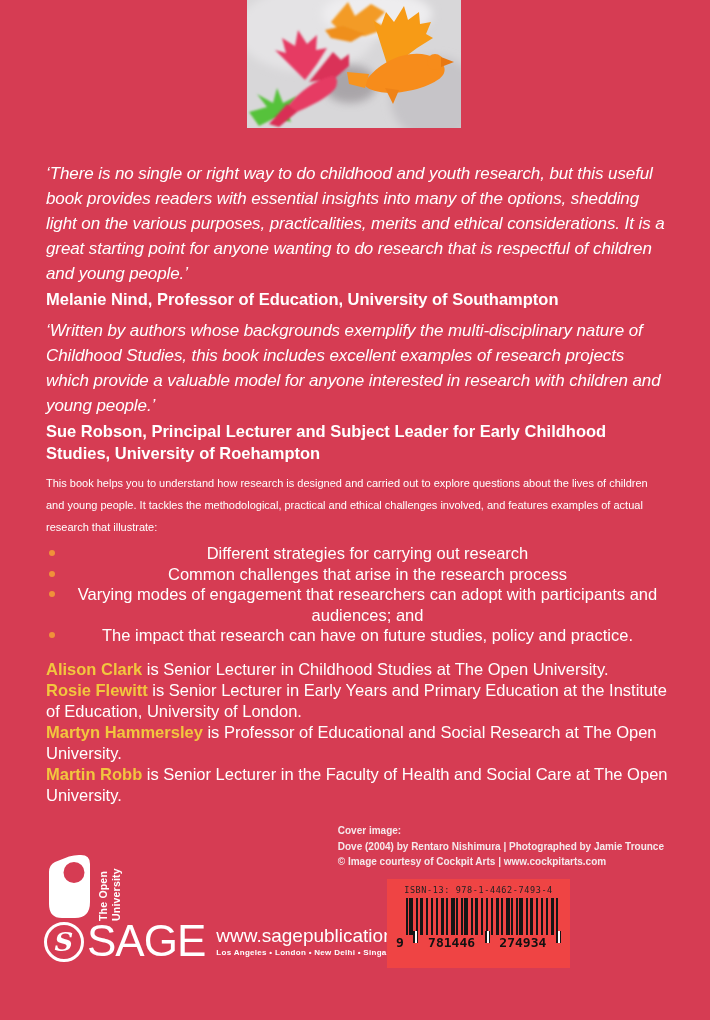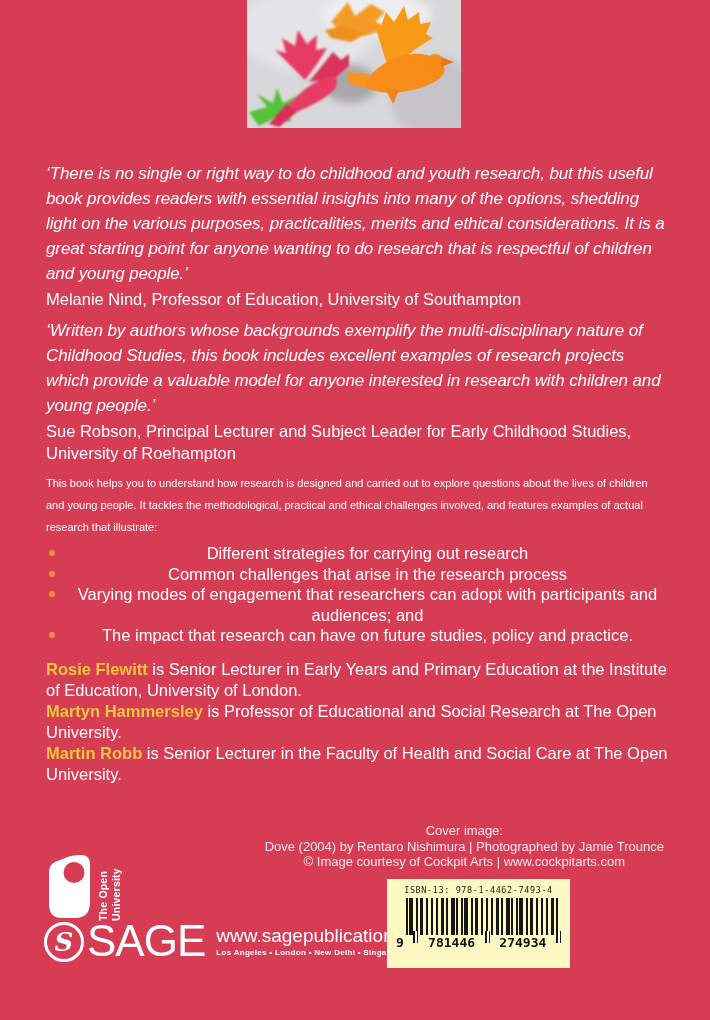--- a/index.html
+++ b/index.html
@@ -11,31 +11,31 @@
     -webkit-font-smoothing:antialiased;
   }
 
   
   .photo { position:absolute; left:247px; top:0; width:214px; height:128px; overflow:hidden; }
   .photo svg { display:block; }
 
   
   .content { position:absolute; left:46px; top:161px; width:622px; }
   .quote { font-style:italic; font-size:17px; line-height:25px; margin:0 0 2px 0; letter-spacing:-0.1px; }
-  .attr  { font-weight:normal; font-size:16.5px; line-height:22px; margin:0 0 8px 0; }
+  .attr  { font-weight:bold; font-size:16.5px; line-height:22px; margin:0 0 8px 0; }
   .headline { font-weight:bold; font-size:17px; line-height:22px; margin:12px 0 12px 0; }
   .intro { font-size:11px; line-height:22px; margin:0 0 5px 0; }
   ul.bullets { list-style:none; margin:0; padding:0;text-align:center; }
   ul.bullets li { position:relative; padding-left:21px; font-size:16.5px; line-height:20.5px; }
   ul.bullets .dot { position:absolute; left:3px; top:7px; width:6px; height:6px; border-radius:50%; background:#f0913a; }
   .authors { margin-top:13px; font-size:16.5px; line-height:21px; }
   .authors b { color:#f2c63e; font-weight:bold; }
 
   
-  .credits { position:absolute; right:46px; top:823px; text-align:center; font-size:13px; line-height:15.5px; color:#f6e9ec; }
+  .credits { position:absolute; right:46px; top:823px; text-align:left; font-size:10px; line-height:15.5px; color:#f6e9ec;font-weight:bold; }
 
   
   .ou-shield { position:absolute; left:46px; top:855px; width:44px; height:63px; }
   .ou-text {
     position:absolute; left:97px; top:921px; width:70px;
     transform:rotate(-90deg); transform-origin:0 0;
     font-weight:bold; font-size:10.5px; line-height:12.5px; letter-spacing:0.2px;
   }
 
   
@@ -47,21 +47,21 @@
     margin-top:3px;
   }
   .sage-name { font-weight:normal; font-size:44px; line-height:44px; letter-spacing:-1px; margin-left:3px; }
   .sage-info { margin-left:11px; margin-top:7px; }
   .sage-web { font-size:19px; line-height:20px; }
   .sage-cities { font-size:8px; font-weight:bold; letter-spacing:0.3px; margin-top:2px; white-space:nowrap; }
 
   
   .barcode {
     position:absolute; left:387px; top:879px; width:183px; height:89px;
-    background:#fef9c3; color:#111; box-sizing:border-box; padding:6px 9px 0 9px;
+    background:#ef4444; color:#111; box-sizing:border-box; padding:6px 9px 0 9px;
   }
   .bc-isbn {
     font-family:"DejaVu Sans Mono", monospace; font-size:8.5px; letter-spacing:0.6px;
     text-align:center; color:#222; white-space:nowrap;
   }
   .bc-bars {
     height:37px; margin:3px 2px 0 10px;
     background-image:
       repeating-linear-gradient(90deg, #151515 0 2px, rgba(0,0,0,0) 2px 5px),
       repeating-linear-gradient(90deg, rgba(0,0,0,0) 0 3px, #151515 3px 5px, rgba(0,0,0,0) 5px 11px);
@@ -136,20 +136,21 @@
     <p class="intro">This book helps you to understand how research is designed and carried out to explore questions about the lives of children and young people. It tackles the methodological, practical and ethical challenges involved, and features examples of actual research that illustrate:</p>
 
     <ul class="bullets">
       <li><span class="dot"></span><span>Different strategies for carrying out research</span></li>
       <li><span class="dot"></span><span>Common challenges that arise in the research process</span></li>
       <li><span class="dot"></span><span>Varying modes of engagement that researchers can adopt with participants and audiences; and</span></li>
       <li><span class="dot"></span><span>The impact that research can have on future studies, policy and practice.</span></li>
     </ul>
 
     <div class="authors">
+      <div><b>Alison Clark</b><span> is Senior Lecturer in Childhood Studies at The Open University.</span></div>
       <div><b>Rosie Flewitt</b><span> is Senior Lecturer in Early Years and Primary Education at the Institute of Education, University of London.</span></div>
       <div><b>Martyn Hammersley</b><span> is Professor of Educational and Social Research at The Open University.</span></div>
       <div><b>Martin Robb</b><span> is Senior Lecturer in the Faculty of Health and Social Care at The Open University.</span></div>
     </div>
   </div>
 
   <div class="credits">
     <div>Cover image:</div>
     <div>Dove (2004) by Rentaro Nishimura | Photographed by Jamie Trounce</div>
     <div>© Image courtesy of Cockpit Arts | www.cockpitarts.com</div>

